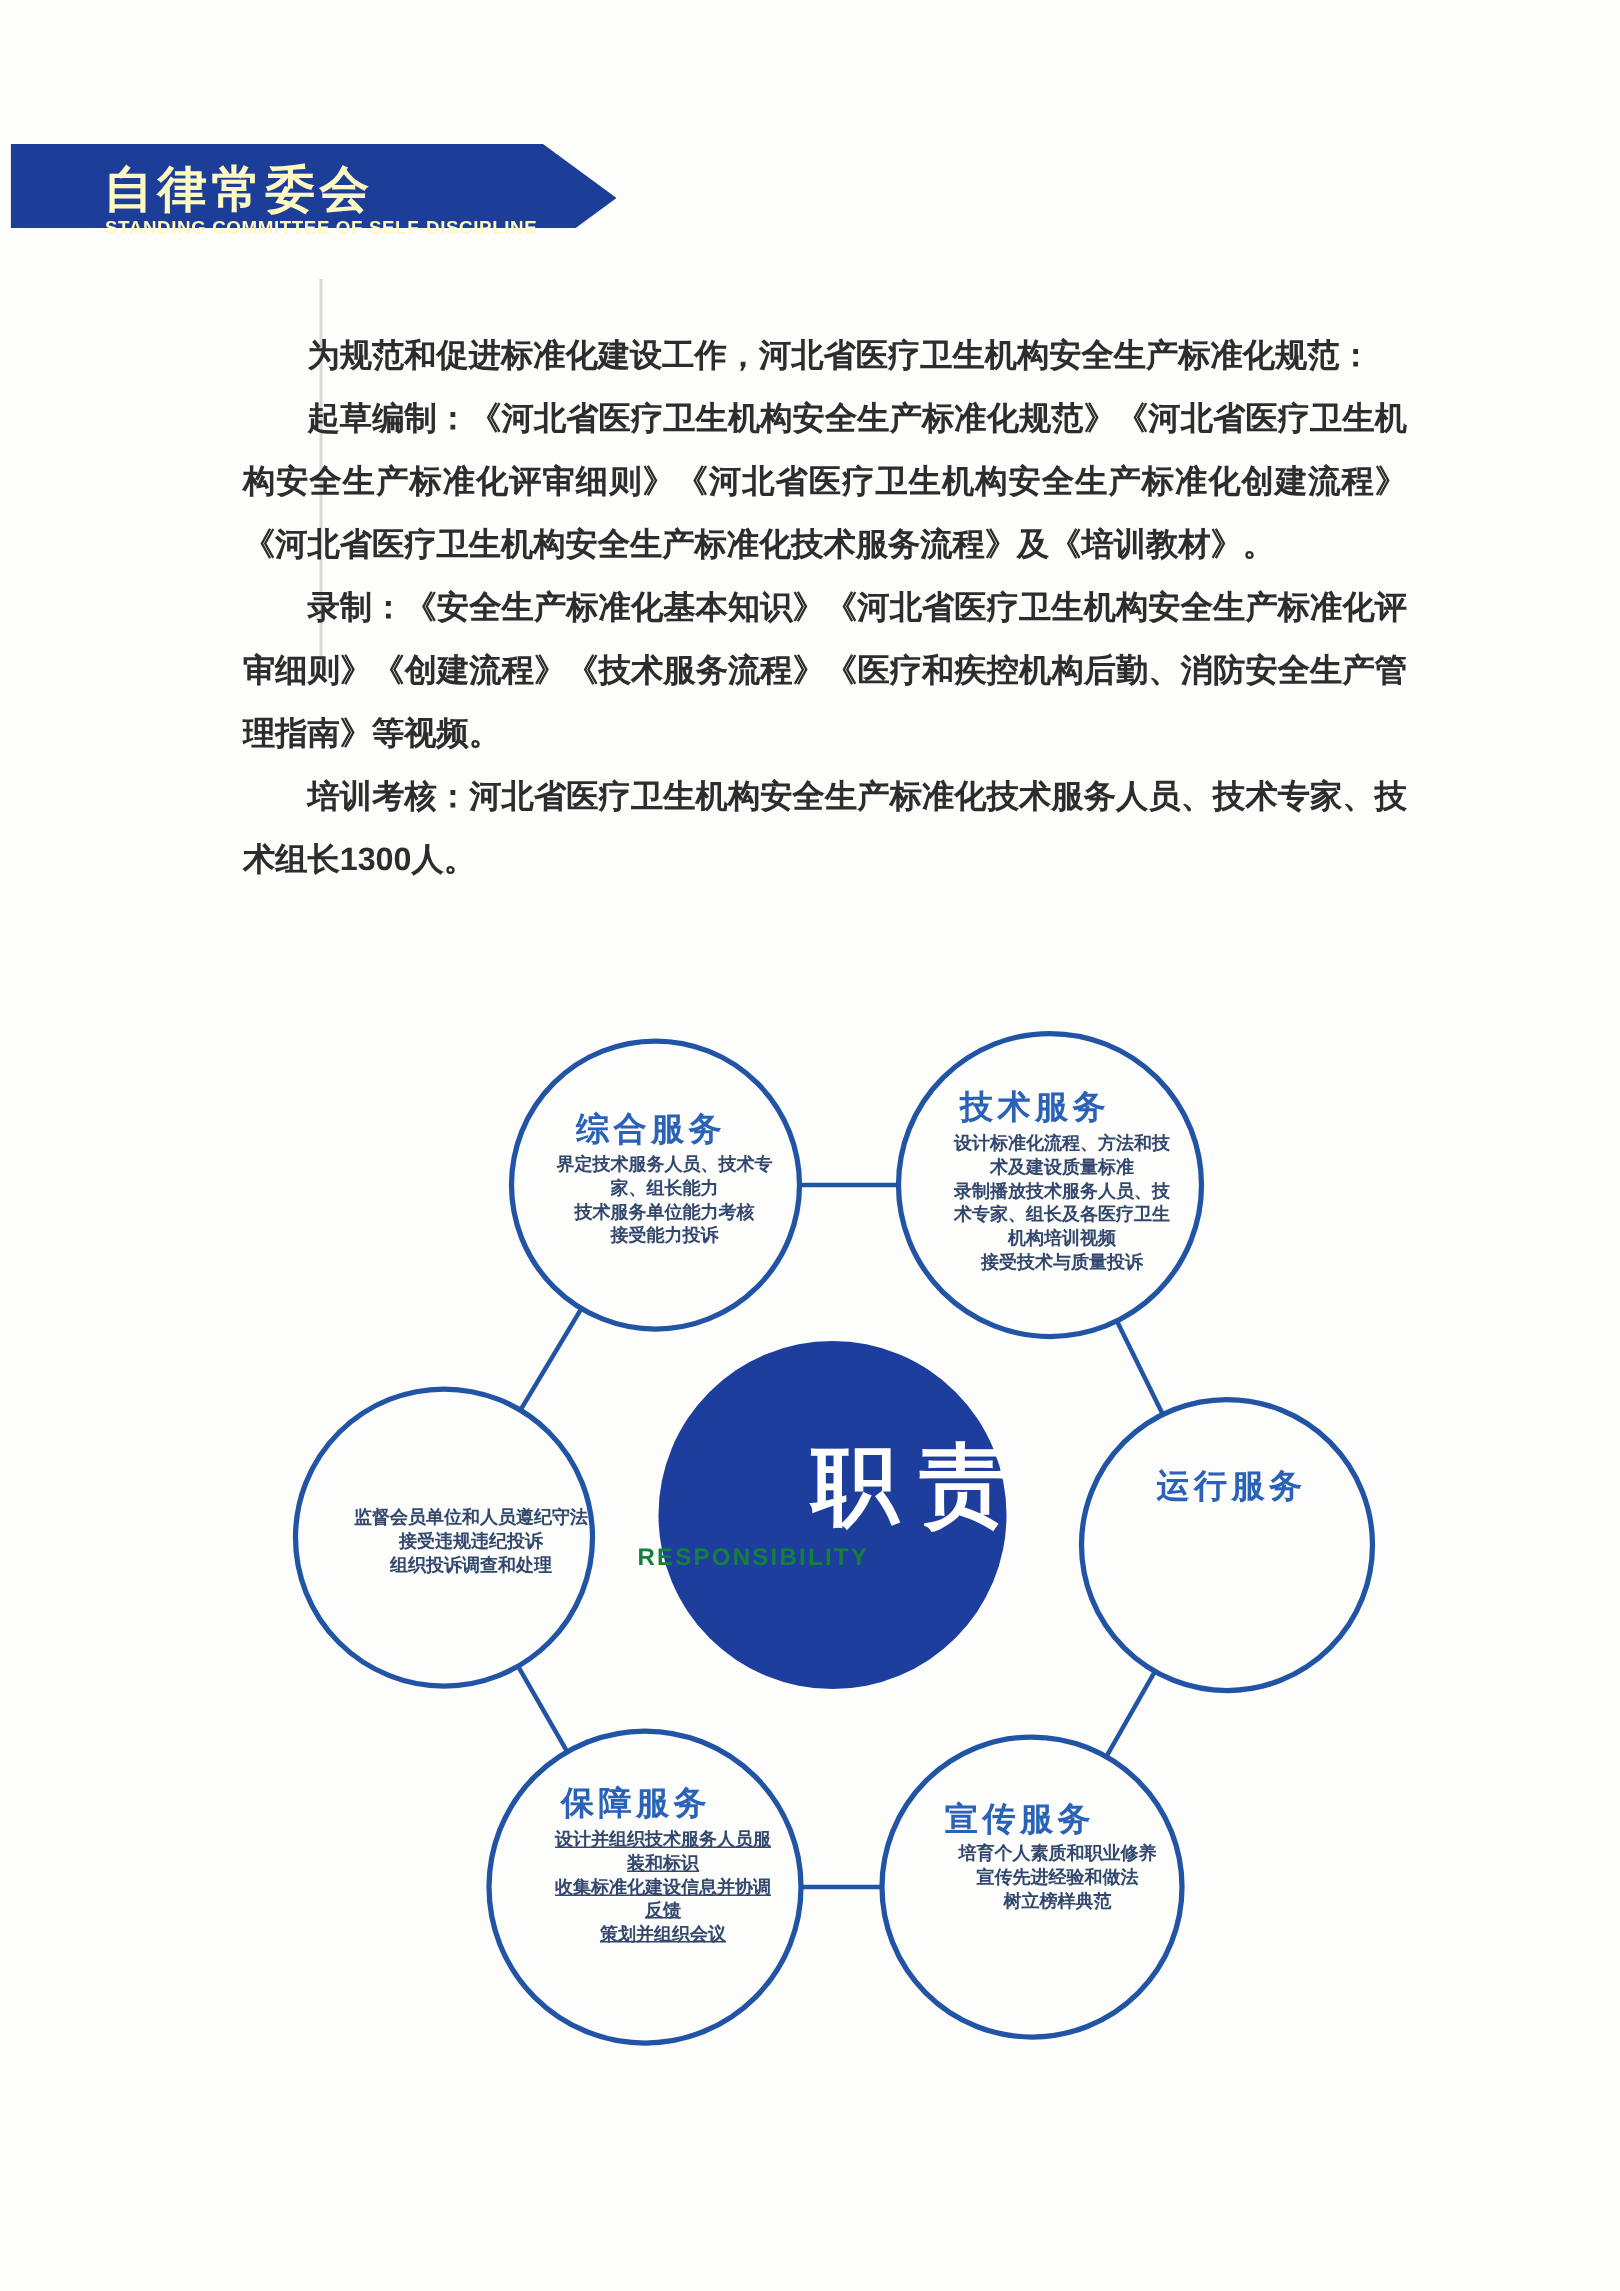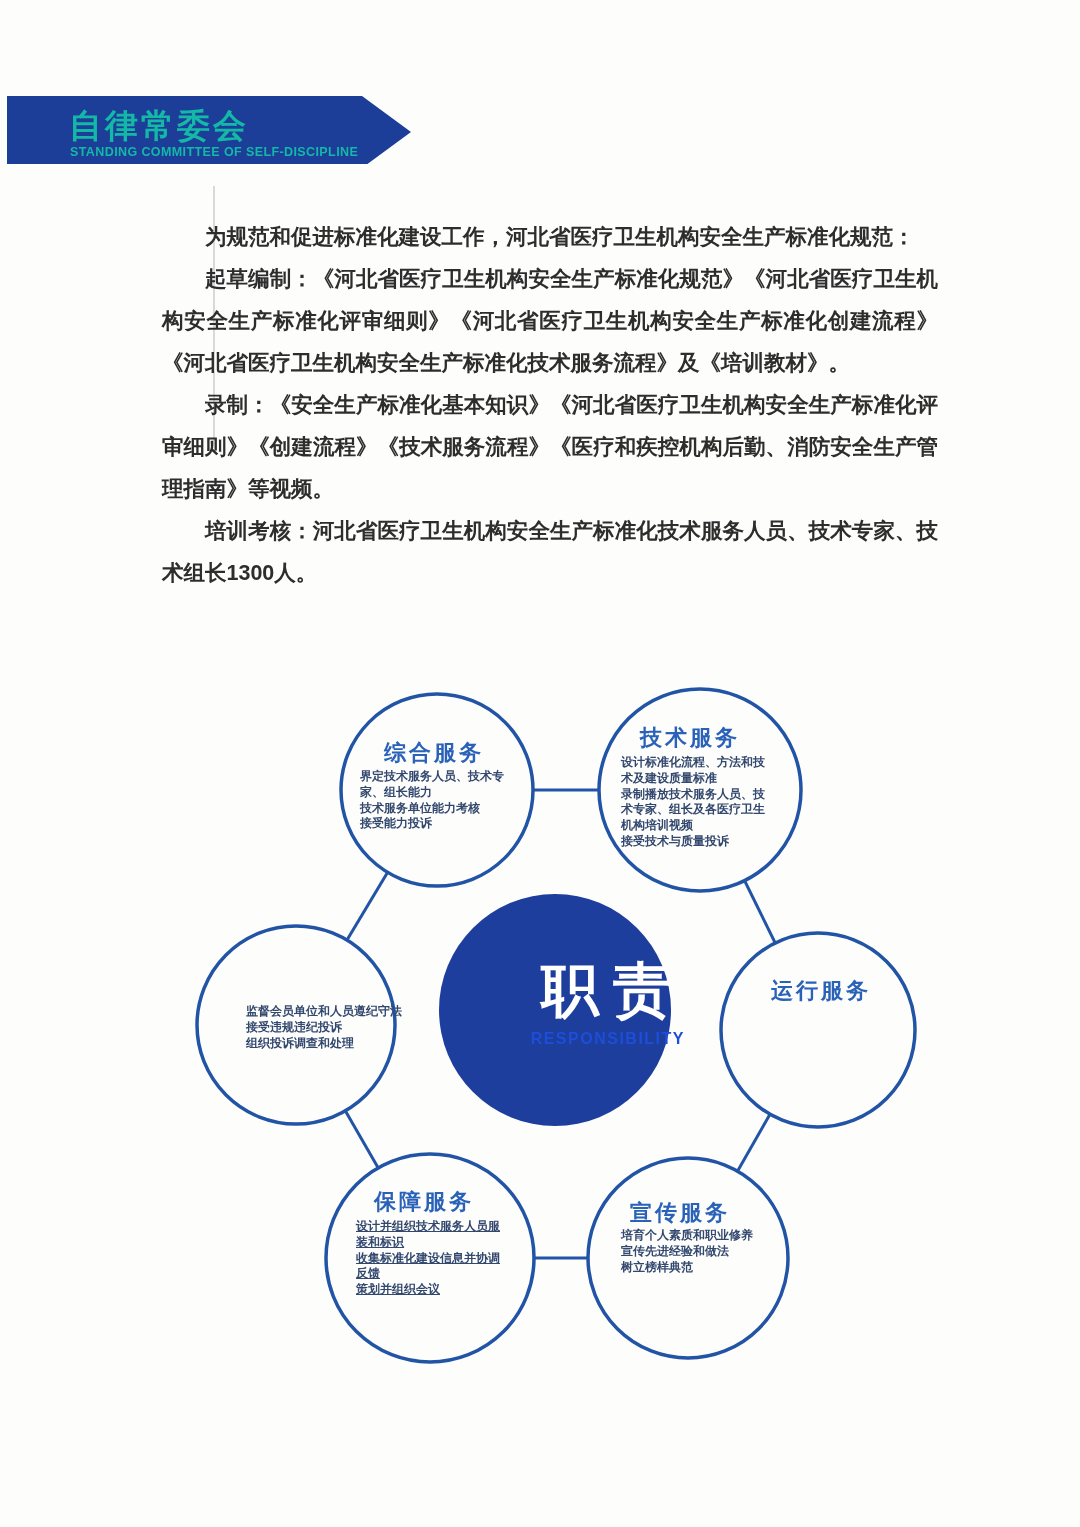--- a/index.html
+++ b/index.html
@@ -14,24 +14,24 @@
   .page{
     position:relative;
     width:1080px;height:1527px;
     background:#fdfdfc;
     overflow:hidden;
     font-family:"Liberation Sans","DejaVu Sans",sans-serif;
   }
   
   .banner{
     position:absolute;left:7px;top:96px;
-    width:404px;height:68px;
+    width:404px;height:56px;
     background:var(--banner-blue);
     clip-path:polygon(0 0,355px 0,404px 36px,355px 72px,0 72px);
-    color:#14b8a6;
+    color:#fef9c3;
   }
   .banner-title{
     position:absolute;left:62px;top:8px;
     font-size:33px;font-weight:bold;letter-spacing:3px;
   }
   .banner-subtitle{
     position:absolute;left:63px;top:49px;
     font-size:12.5px;font-weight:bold;letter-spacing:.4px;
   }
   
@@ -52,31 +52,31 @@
     position:absolute;transform:translateX(-50%);
     width:220px;text-align:center;
     font-size:22px;font-weight:bold;letter-spacing:3px;
     color:var(--title-blue);white-space:nowrap;
   }
   .node-body{
     position:absolute;
     font-size:12px;line-height:15.8px;font-weight:600;
     color:var(--node-text);
   }
-  .node-body div{white-space:nowrap;}
+  .node-body div{white-space:nowrap;text-align:center;}
   .center-title{
     position:absolute;left:555px;top:952px;transform:translateX(-50%);
     width:260px;text-align:right;
     font-size:58px;font-weight:bold;color:#fff;
     letter-spacing:14px;text-indent:14px;white-space:nowrap;
   }
   .center-subtitle{
     position:absolute;left:555px;top:1030px;transform:translateX(-50%);
-    width:260px;text-align:right;
-    font-size:16px;font-weight:bold;color:#1d4ed8;letter-spacing:1.5px;
+    width:260px;text-align:left;
+    font-size:16px;font-weight:bold;color:#15803d;letter-spacing:1.5px;
     white-space:nowrap;
   }
 </style>
 </head>
 <body>
 
 <div class="page">
 
   <div class="banner">
     <div class="banner-title">自律常委会</div>
@@ -123,21 +123,21 @@
   <div class="node-title" style="left:690px;top:723px;">技术服务</div>
   <div class="node-body" style="left:621px;top:755px;width:174px;">
     <div>设计标准化流程、方法和技</div>
     <div>术及建设质量标准</div>
     <div>录制播放技术服务人员、技</div>
     <div>术专家、组长及各医疗卫生</div>
     <div>机构培训视频</div>
     <div>接受技术与质量投诉</div>
   </div>
 
-  <div class="node-body" style="left:226px;top:1004px;width:176px;margin-left:20px;">
+  <div class="node-body" style="left:226px;top:1004px;width:176px;">
     <div>监督会员单位和人员遵纪守法</div>
     <div>接受违规违纪投诉</div>
     <div>组织投诉调查和处理</div>
   </div>
 
   <div class="node-title" style="left:821px;top:976px;">运行服务</div>
 
   <div class="node-title" style="left:424px;top:1187px;">保障服务</div>
   <div class="node-body" style="left:356px;top:1219px;width:172px;text-decoration:underline;">
     <div>设计并组织技术服务人员服</div>

